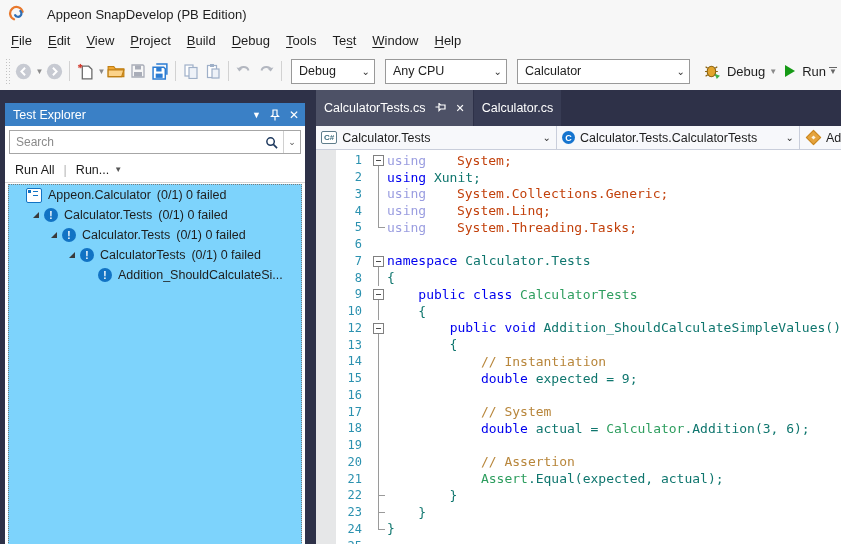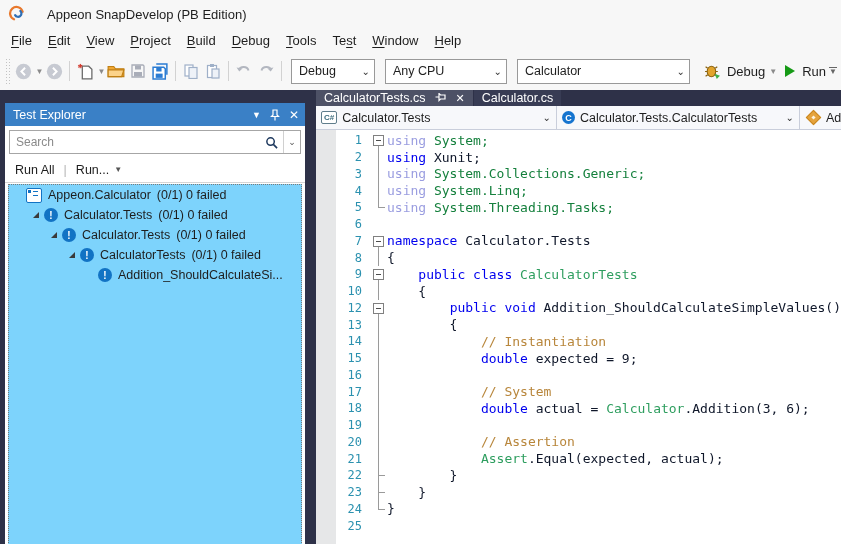--- a/index.html
+++ b/index.html
@@ -57,21 +57,21 @@
   .tl-ic{width:14px;height:13px;border:1.5px solid #1273c4;border-radius:2px;margin-right:6px;flex:none;
     position:relative;background:#fff;}
   .tl-ic:before{content:"";position:absolute;left:1px;top:1px;width:3px;height:3px;background:#1273c4;}
   .tl-ic:after{content:"";position:absolute;left:6px;top:2px;width:5px;height:1.5px;background:#1273c4;
     box-shadow:0 4px 0 #1273c4;}
   .trow .cnt{margin-left:6px;}
   #tp-bottom{height:6px;background:#3a80c6;margin-top:1px;}
 
   
   #editor{position:absolute;left:316px;top:0;width:525px;height:454px;display:flex;flex-direction:column;}
-  #tabstrip{height:16px;display:flex;align-items:stretch;background:transparent;}
+  #tabstrip{height:36px;display:flex;align-items:stretch;background:transparent;}
   .tab{display:flex;align-items:center;font-size:12.5px;color:#fff;padding:0 8px;}
   .tab.active{background:#4d5166;}
   .tab.inactive{background:#383c54;margin-left:1px;}
   .tab .pin{margin:0 2px 0 10px;display:flex;align-items:center;}
   .tab .x{margin-left:6px;font-size:11px;color:#fff;}
   #navbar{height:23px;background:#f7f8fb;border-bottom:1px solid #c9cedb;display:flex;align-items:stretch;}
   .nav-combo{display:flex;align-items:center;font-size:12.5px;color:#1e1e1e;padding:0 5px;
     border-right:1px solid #c9cedb;white-space:nowrap;overflow:hidden;}
   .nav-combo .chev{font-size:10px;color:#333;margin-left:auto;padding-left:8px;}
   .csharp-ic{border:1px solid #5f7d8c;color:#3c6b7d;font-size:8px;font-weight:bold;padding:1px 2px;
@@ -88,22 +88,22 @@
   #codelines{position:absolute;left:20px;top:2px;right:0;}
   .crow{height:16.75px;display:flex;align-items:center;white-space:pre;}
   .crow .ln{width:26px;text-align:right;padding-right:8px;color:#2b91af;font-size:12px;flex:none;}
   .crow .ol{width:17px;height:16.75px;position:relative;flex:none;}
   .ol .vfull{position:absolute;left:8px;top:0;bottom:0;width:1px;background:#9a9a9a;}
   .ol .vbot{position:absolute;left:8px;top:14px;bottom:0;width:1px;background:#9a9a9a;}
   .ol .vtop{position:absolute;left:8px;top:0;height:9px;width:1px;background:#9a9a9a;}
   .ol .obox{position:absolute;left:3px;top:3px;width:9px;height:9px;border:1px solid #808080;background:#fff;}
   .ol .obox:after{content:"";position:absolute;left:2px;top:4px;width:5px;height:1px;background:#4d4d4d;}
   .ol .tick{position:absolute;left:9px;top:8px;width:6px;height:1px;background:#9a9a9a;}
-  .kw{color:#0000ee;} .kwf{color:#9a9de0;} .txf{color:#15803d;}
-  .cls{color:#2e9e5f;} .cmt{color:#b8863b;} .tx{color:#0f172a;}
+  .kw{color:#0000ee;} .kwf{color:#9a9de0;} .txf{color:#c2410c;margin-left:23px;}
+  .cls{color:#2e9e5f;} .cmt{color:#b8863b;} .tx{color:#0f766e;}
 
   svg{display:block;}
 </style>
 </head>
 <body class="no-select">
 
 <div id="titlebar">
   <span>
     <svg width="18" height="18" viewBox="0 0 24 24">
       <path d="M8 19 A 8.5 8.5 0 1 1 19.5 9" stroke="#e8782c" stroke-width="3" fill="none" stroke-linecap="round"></path>

